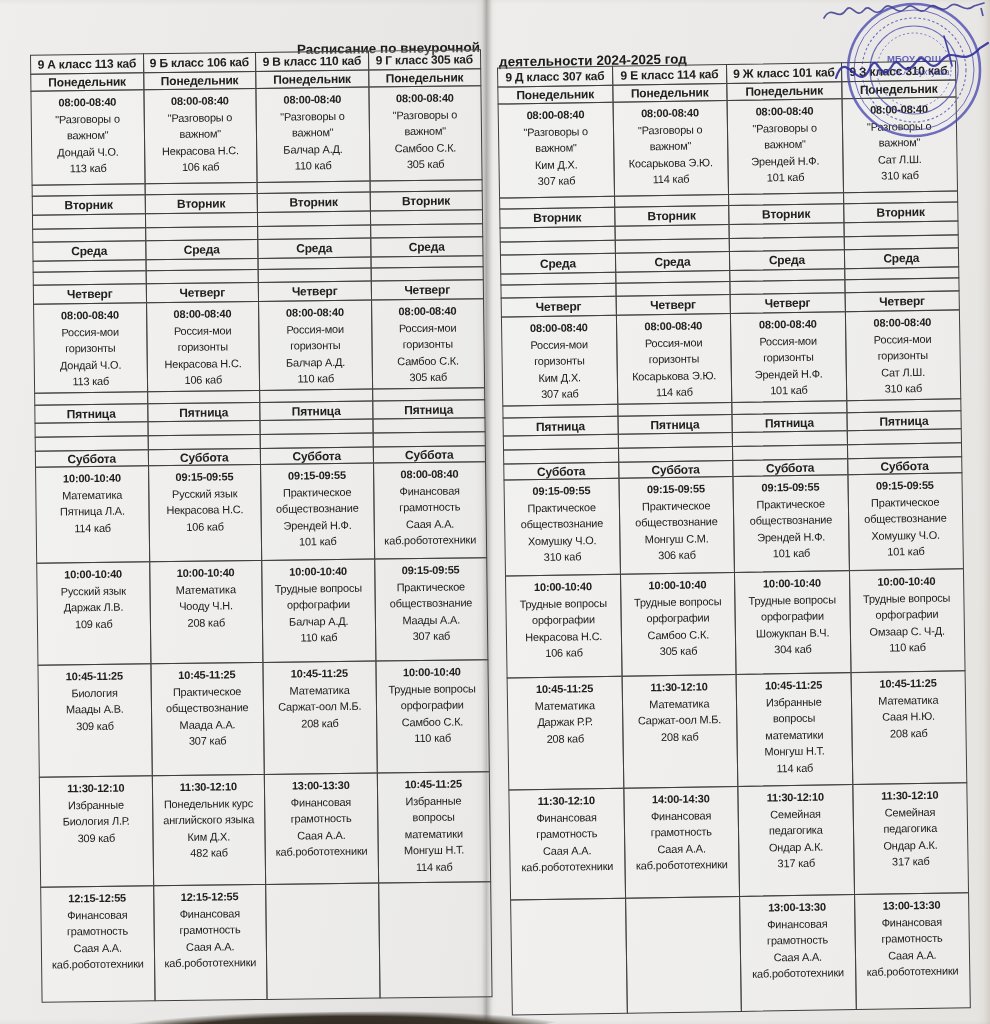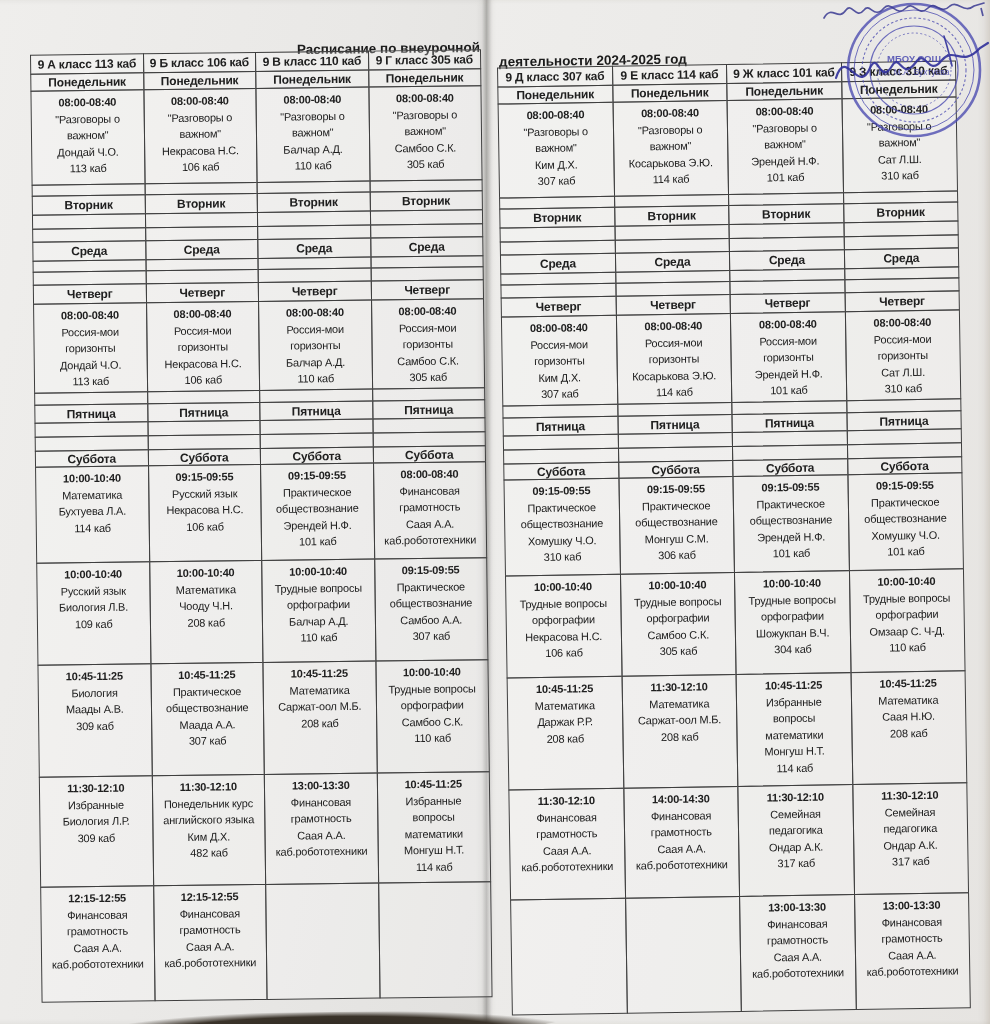--- a/index.html
+++ b/index.html
@@ -79,27 +79,27 @@
         <div class="lesson-line">113 каб</div>
       </div>
       <div class="cell gap" style="height: 13px;"></div>
       <div class="cell day" style="height: 19px;">Пятница</div>
       <div class="cell gap" style="height: 15px;"></div>
       <div class="cell gap" style="height: 15px;"></div>
       <div class="cell day" style="height: 17px;">Суббота</div>
       <div class="cell lesson" style="height: 97px;">
         <div class="lesson-line time">10:00-10:40</div>
         <div class="lesson-line">Математика</div>
-        <div class="lesson-line">Бухтуева Л.А.</div>
+        <div class="lesson-line">Пятница Л.А.</div>
         <div class="lesson-line">114 каб</div>
       </div>
       <div class="cell lesson" style="height: 103px;">
         <div class="lesson-line time">10:00-10:40</div>
         <div class="lesson-line">Русский язык</div>
-        <div class="lesson-line">Биология Л.В.</div>
+        <div class="lesson-line">Даржак Л.В.</div>
         <div class="lesson-line">109 каб</div>
       </div>
       <div class="cell lesson" style="height: 113px;">
         <div class="lesson-line time">10:45-11:25</div>
         <div class="lesson-line">Биология</div>
         <div class="lesson-line">Маады А.В.</div>
         <div class="lesson-line">309 каб</div>
       </div>
       <div class="cell lesson" style="height: 111px;">
         <div class="lesson-line time">11:30-12:10</div>
@@ -272,21 +272,21 @@
         <div class="lesson-line time">08:00-08:40</div>
         <div class="lesson-line">Финансовая</div>
         <div class="lesson-line">грамотность</div>
         <div class="lesson-line">Саая А.А.</div>
         <div class="lesson-line">каб.робототехники</div>
       </div>
       <div class="cell lesson" style="height: 103px;">
         <div class="lesson-line time">09:15-09:55</div>
         <div class="lesson-line">Практическое</div>
         <div class="lesson-line">обществознание</div>
-        <div class="lesson-line">Самбоо А.А.</div>
+        <div class="lesson-line">Маады А.А.</div>
         <div class="lesson-line">307 каб</div>
       </div>
       <div class="cell lesson" style="height: 113px;">
         <div class="lesson-line time">10:00-10:40</div>
         <div class="lesson-line">Трудные вопросы</div>
         <div class="lesson-line">орфографии</div>
         <div class="lesson-line">Самбоо С.К.</div>
         <div class="lesson-line">110 каб</div>
       </div>
       <div class="cell lesson" style="height: 111px;">

